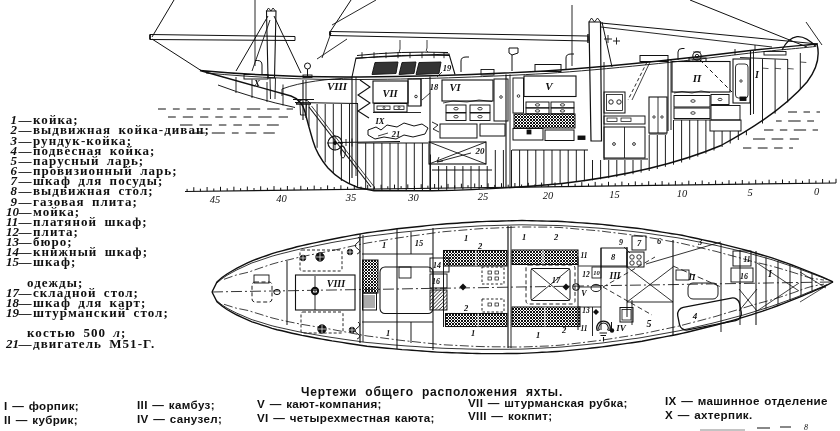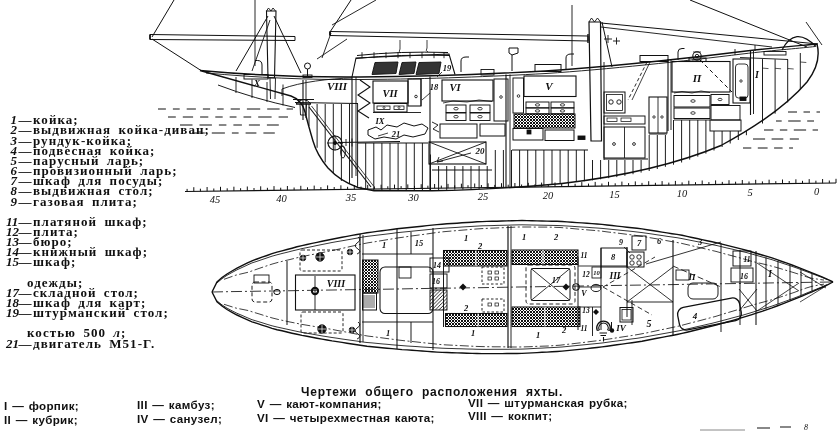--- a/index.html
+++ b/index.html
@@ -613,28 +613,30 @@
 </svg>
 <div class="li" style="top:115.30px"><span class="num">1</span><span class="dash">—</span><span class="tx">койка;</span></div>
 <div class="li" style="top:125.45px"><span class="num">2</span><span class="dash">—</span><span class="tx">выдвижная койка-диван;</span></div>
 <div class="li" style="top:135.60px"><span class="num">3</span><span class="dash">—</span><span class="tx">рундук-койка;</span></div>
 <div class="li" style="top:145.75px"><span class="num">4</span><span class="dash">—</span><span class="tx">подвесная койка;</span></div>
 <div class="li" style="top:155.90px"><span class="num">5</span><span class="dash">—</span><span class="tx">парусный ларь;</span></div>
 <div class="li" style="top:166.05px"><span class="num">6</span><span class="dash">—</span><span class="tx">провизионный ларь;</span></div>
 <div class="li" style="top:176.20px"><span class="num">7</span><span class="dash">—</span><span class="tx">шкаф для посуды;</span></div>
 <div class="li" style="top:186.35px"><span class="num">8</span><span class="dash">—</span><span class="tx">выдвижная стол;</span></div>
 <div class="li" style="top:196.50px"><span class="num">9</span><span class="dash">—</span><span class="tx">газовая плита;</span></div>
+<div class="li" style="top:206.65px"><span class="num">10</span><span class="dash">—</span><span class="tx">мойка;</span></div>
 <div class="li" style="top:216.80px"><span class="num">11</span><span class="dash">—</span><span class="tx">платяной шкаф;</span></div>
 <div class="li" style="top:226.95px"><span class="num">12</span><span class="dash">—</span><span class="tx">плита;</span></div>
 <div class="li" style="top:237.10px"><span class="num">13</span><span class="dash">—</span><span class="tx">бюро;</span></div>
 <div class="li" style="top:247.25px"><span class="num">14</span><span class="dash">—</span><span class="tx">книжный шкаф;</span></div>
 <div class="li" style="top:257.40px"><span class="num">15</span><span class="dash">—</span><span class="tx">шкаф;</span></div>
 <div class="li" style="top:277.70px;padding-left:21px">одежды;</div>
 <div class="li" style="top:287.85px"><span class="num">17</span><span class="dash">—</span><span class="tx">складной стол;</span></div>
 <div class="li" style="top:298.00px"><span class="num">18</span><span class="dash">—</span><span class="tx">шкаф для карт;</span></div>
 <div class="li" style="top:308.15px"><span class="num">19</span><span class="dash">—</span><span class="tx">штурманский стол;</span></div>
 <div class="li" style="top:328.45px;padding-left:21px">костью 500 <i>л</i>;</div>
 <div class="li" style="top:338.60px"><span class="num">21</span><span class="dash">—</span><span class="tx">двигатель М51-Г.</span></div>
 <div class="cap">Чертежи общего расположения яхты.</div>
 <div class="bl" style="left:4px;top:399px">I — форпик;<br>II — кубрик;</div>
 <div class="bl" style="left:137px;top:398px">III — камбуз;<br>IV — санузел;</div>
 <div class="bl" style="left:257px;top:397px">V — кают-компания;<br>VI — четырехместная каюта;</div>
 <div class="bl" style="left:468px;top:395.5px">VII — штурманская рубка;<br>VIII — кокпит;</div>
+<div class="bl" style="left:665px;top:394px">IX — машинное отделение<br>X — ахтерпик.</div>
 </div>
 </body></html>

